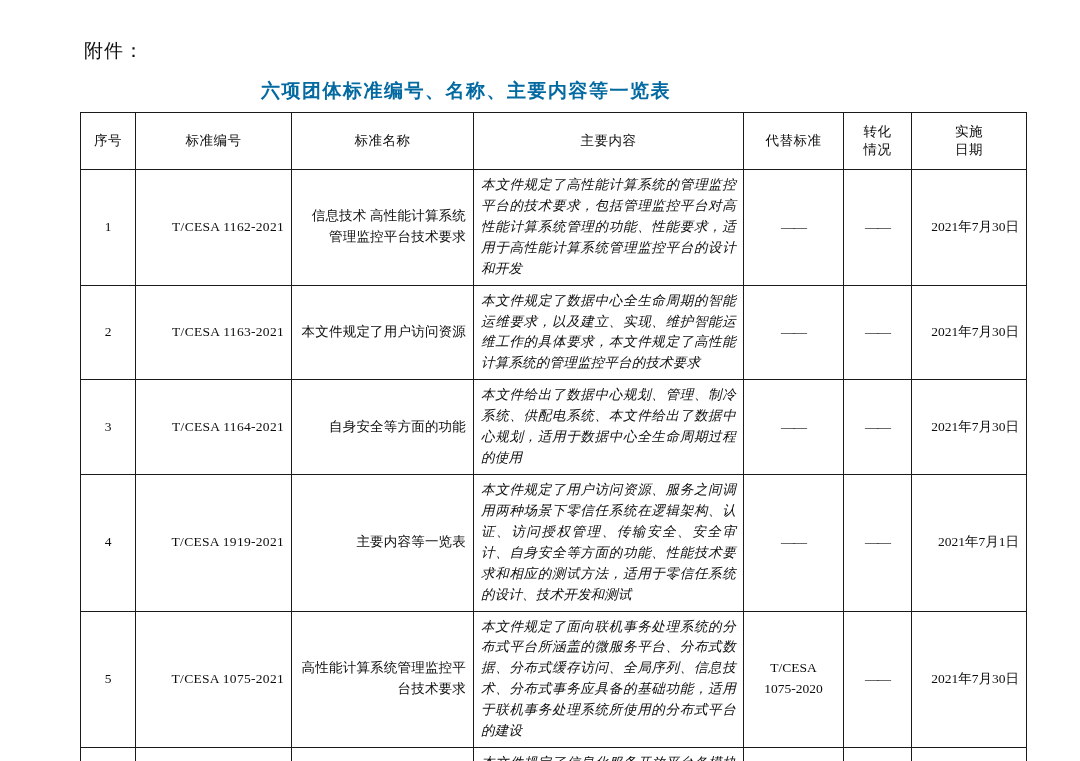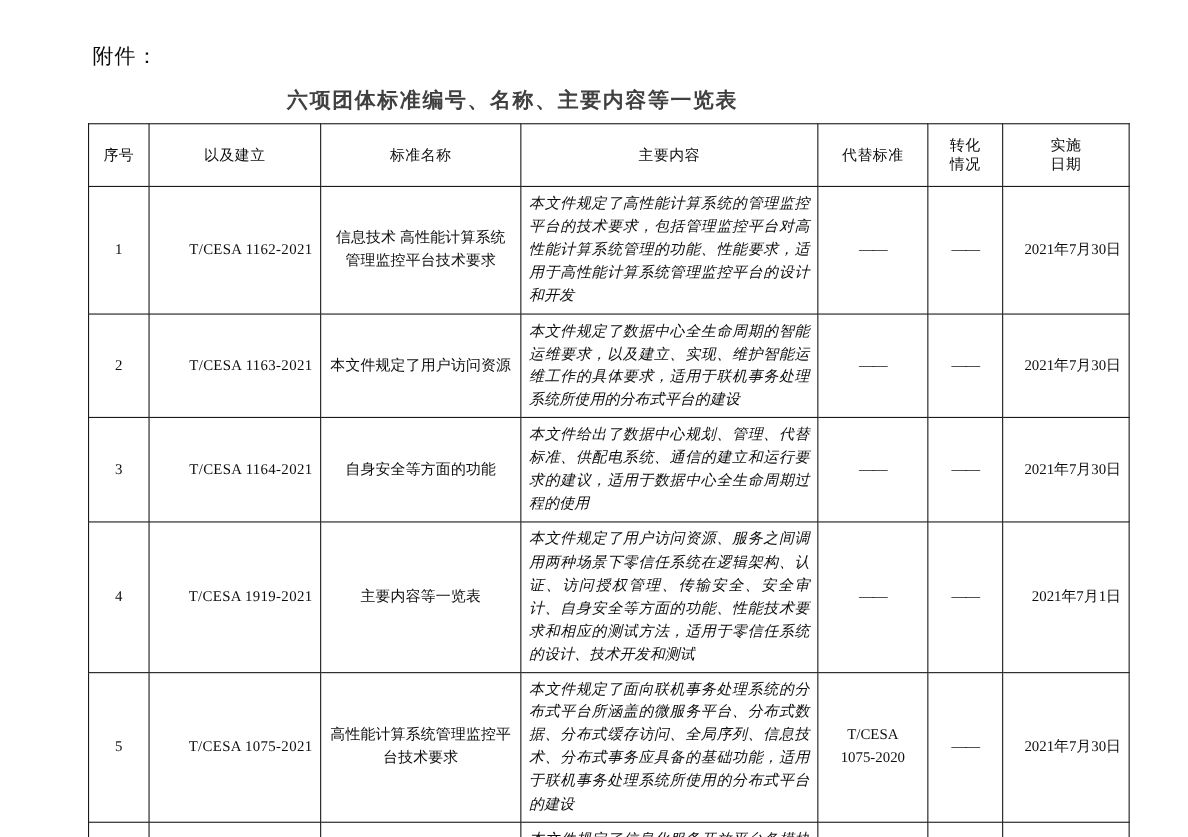--- a/index.html
+++ b/index.html
@@ -32,21 +32,21 @@
   }
   .doc-title {
     position: absolute;
     left: 0;
     right: 0;
     top: 78px;
     text-align: center;
     font-size: 19px;
     font-weight: 700;
     letter-spacing: 1.5px;
-    color: #404040;
+    color: #0369a1;
   }
   table.std-table {
     position: absolute;
     left: 80px;
     top: 112px;
     width: 916px;
     border-collapse: collapse;
     table-layout: fixed;
     background: #fff;
   }
@@ -78,21 +78,21 @@
     text-align: center;
     font-size: 14px;
   }
   td.c-code {
     text-align: right;
     font-size: 14px;
     letter-spacing: 0.3px;
     font-family: "Liberation Serif", "DejaVu Serif", serif;
   }
   td.c-name {
-    text-align: center;
+    text-align: right;
     font-size: 14px;
     line-height: 1.75;
     letter-spacing: 0.2px;
     margin-left: 44px;
   }
   td.c-content {
     text-align: justify;
     text-justify: inter-ideograph;
     font-size: 13.5px;
     line-height: 1.72;
@@ -136,21 +136,21 @@
       <col class="col-code">
       <col class="col-name">
       <col class="col-content">
       <col class="col-replace">
       <col class="col-convert">
       <col class="col-date">
     </colgroup>
     <thead>
       <tr>
         <th>序号</th>
-        <th>以及建立</th>
+        <th>标准编号</th>
         <th>标准名称</th>
         <th>主要内容</th>
         <th>代替标准</th>
         <th>
           <div class="hdr-two-line">转化</div>
           <div class="hdr-two-line">情况</div>
         </th>
         <th>
           <div class="hdr-two-line">实施</div>
           <div class="hdr-two-line">日期</div>
@@ -166,31 +166,31 @@
         <td class="c-content">本文件规定了高性能计算系统的管理监控平台的技术要求，包括管理监控平台对高性能计算系统管理的功能、性能要求，适用于高性能计算系统管理监控平台的设计和开发</td>
         <td class="c-replace"><span class="dash">——</span></td>
         <td class="c-convert"><span class="dash">——</span></td>
         <td class="c-date">2021年7月30日</td>
       </tr>
 
       <tr>
         <td class="c-no">2</td>
         <td class="c-code">T/CESA 1163-2021</td>
         <td class="c-name">本文件规定了用户访问资源</td>
-        <td class="c-content">本文件规定了数据中心全生命周期的智能运维要求，以及建立、实现、维护智能运维工作的具体要求，适用于联机事务处理系统所使用的分布式平台的建设</td>
+        <td class="c-content">本文件规定了数据中心全生命周期的智能运维要求，以及建立、实现、维护智能运维工作的具体要求，本文件规定了高性能计算系统的管理监控平台的技术要求</td>
         <td class="c-replace"><span class="dash">——</span></td>
         <td class="c-convert"><span class="dash">——</span></td>
         <td class="c-date">2021年7月30日</td>
       </tr>
 
       <tr>
         <td class="c-no">3</td>
         <td class="c-code">T/CESA 1164-2021</td>
         <td class="c-name">自身安全等方面的功能</td>
-        <td class="c-content">本文件给出了数据中心规划、管理、代替标准、供配电系统、通信的建立和运行要求的建议，适用于数据中心全生命周期过程的使用</td>
+        <td class="c-content">本文件给出了数据中心规划、管理、制冷系统、供配电系统、本文件给出了数据中心规划，适用于数据中心全生命周期过程的使用</td>
         <td class="c-replace"><span class="dash">——</span></td>
         <td class="c-convert"><span class="dash">——</span></td>
         <td class="c-date">2021年7月30日</td>
       </tr>
 
       <tr>
         <td class="c-no">4</td>
         <td class="c-code">T/CESA 1919-2021</td>
         <td class="c-name">主要内容等一览表</td>
         <td class="c-content">本文件规定了用户访问资源、服务之间调用两种场景下零信任系统在逻辑架构、认证、访问授权管理、传输安全、安全审计、自身安全等方面的功能、性能技术要求和相应的测试方法，适用于零信任系统的设计、技术开发和测试</td>

